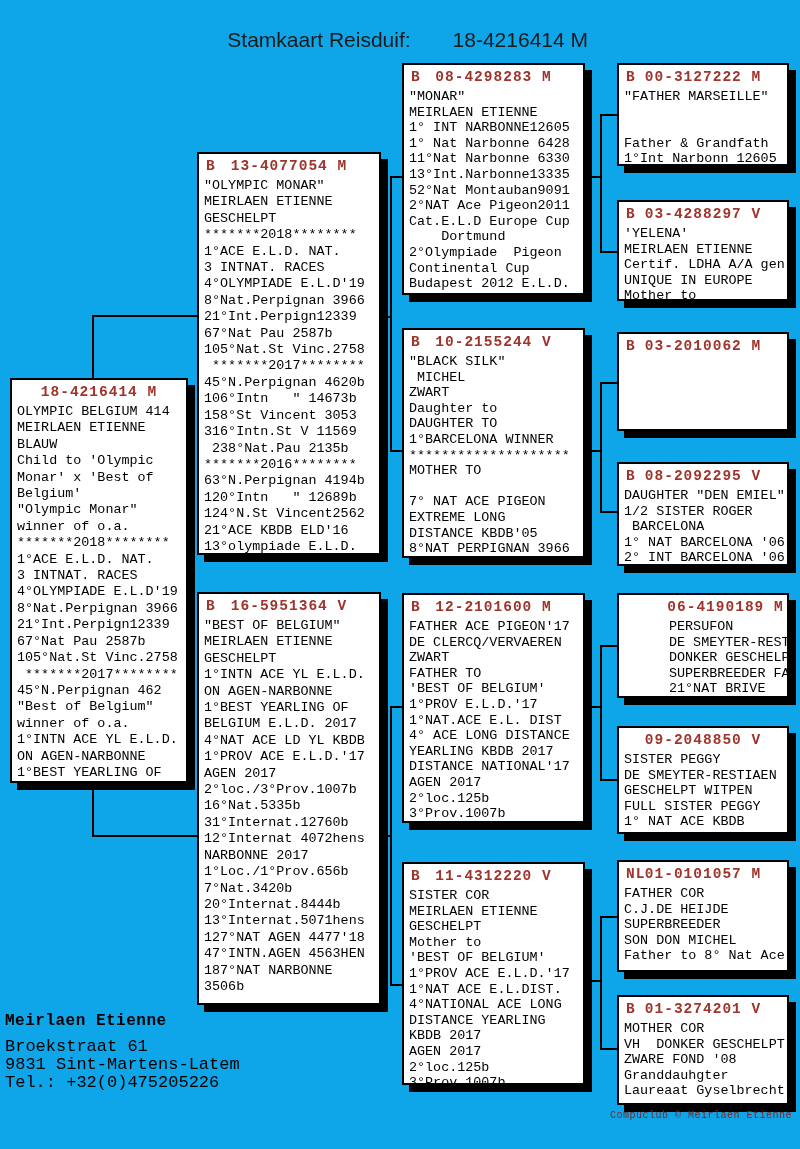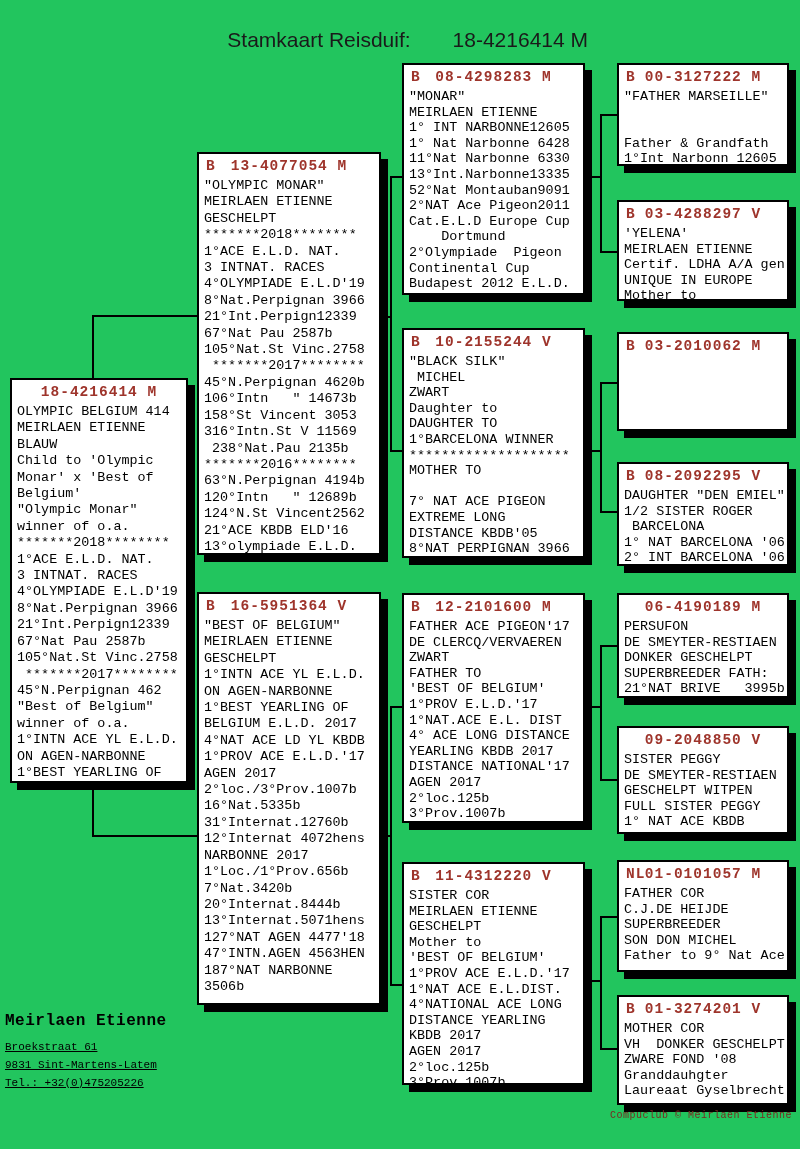--- a/index.html
+++ b/index.html
@@ -1,32 +1,32 @@
 <!DOCTYPE html>
 <html><head>
 <meta charset="utf-8">
 <style>
   html,body{margin:0;padding:0;background:#fff;}
-  #page{position:relative;width:800px;height:1149px;background:#22c55e;overflow:hidden;
+  #page{position:relative;width:800px;height:1149px;background:#0ea5e9;overflow:hidden;
         font-family:"Liberation Mono","DejaVu Sans Mono",monospace;color:#000;}
   .title{position:absolute;top:4px;left:204px;font-family:"Liberation Sans","DejaVu Sans",sans-serif;
          font-size:21px;color:#1a1a1a;white-space:pre;}
   .title .ring-no{margin-left:42px;}
   .pbox{position:absolute;background:#fff;border:2px solid #000;box-sizing:border-box;
         box-shadow:7px 7px 0 #000;overflow:hidden;}
   .hdr{position:relative;text-align:center;color:#9e342b;font-weight:bold;font-size:14.5px;
        padding-top:4px;letter-spacing:1px;white-space:nowrap;}
   .hdr .country{position:absolute;left:7px;top:4px;}
   pre.body{margin:4px 0 0 5px;font-family:inherit;font-size:13.4px;white-space:pre;}
   .lh-lg{line-height:16.4px;}
   .lh-sm{line-height:15.6px;}
   .ln{position:absolute;background:#000;}
   .breeder{position:absolute;left:5px;top:1012px;}
   .breeder .bname{font-weight:bold;font-size:16px;letter-spacing:0.5px;margin-bottom:8px;}
-  .breeder .bline{font-size:11px;line-height:18px;text-decoration:underline;}
+  .breeder .bline{font-size:17px;line-height:18px;}
   .footer{position:absolute;right:8px;top:1110px;font-size:10px;font-weight:normal;
           color:#7a2820;letter-spacing:0.5px;}
 </style>
 </head>
 <body>
 
 <div id="page">
 
   <div class="title">
     <span>Stamkaart Reisduif:</span><span class="ring-no">18-4216414 M</span>
@@ -238,21 +238,21 @@
       <span class="country">B</span>
       <span>08-2092295 V</span>
     </div>
     <pre class="body lh-sm">DAUGHTER "DEN EMIEL"
 1/2 SISTER ROGER
  BARCELONA
 1° NAT BARCELONA '06
 2° INT BARCELONA '06</pre>
   </div>
 
-  <div class="pbox" style="left:617px;top:593px;width:172px;height:105px;">
+  <div class="pbox" style="left:617px;top:593px;width:172px;height:105px;padding-left:45px;">
     <div class="hdr">
       <span class="country"></span>
       <span>06-4190189 M</span>
     </div>
     <pre class="body lh-sm">PERSUFON
 DE SMEYTER-RESTIAEN
 DONKER GESCHELPT
 SUPERBREEDER FATH:
 21°NAT BRIVE   3995b</pre>
   </div>
@@ -271,21 +271,21 @@
 
   <div class="pbox" style="left:617px;top:860px;width:172px;height:112px;">
     <div class="hdr">
       <span class="country">NL</span>
       <span>01-0101057 M</span>
     </div>
     <pre class="body lh-sm">FATHER COR
 C.J.DE HEIJDE
 SUPERBREEDER
 SON DON MICHEL
-Father to 9° Nat Ace</pre>
+Father to 8° Nat Ace</pre>
   </div>
 
   <div class="pbox" style="left:617px;top:995px;width:172px;height:110px;">
     <div class="hdr">
       <span class="country">B</span>
       <span>01-3274201 V</span>
     </div>
     <pre class="body lh-sm">MOTHER COR
 VH  DONKER GESCHELPT
 ZWARE FOND '08

